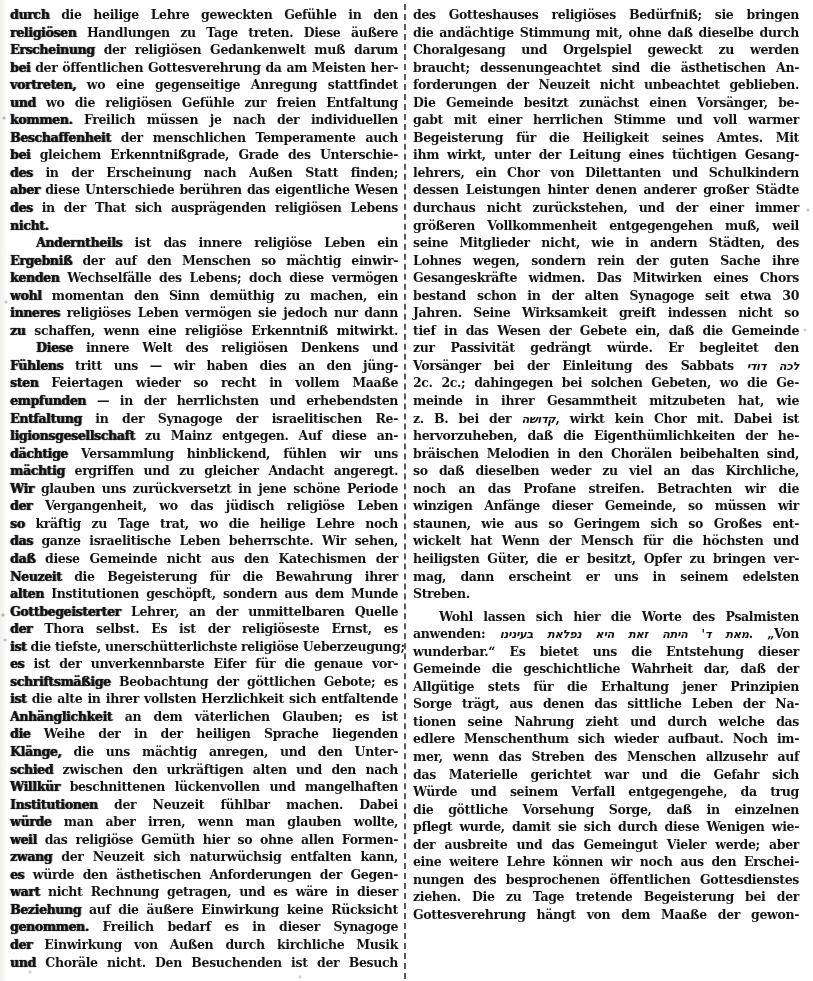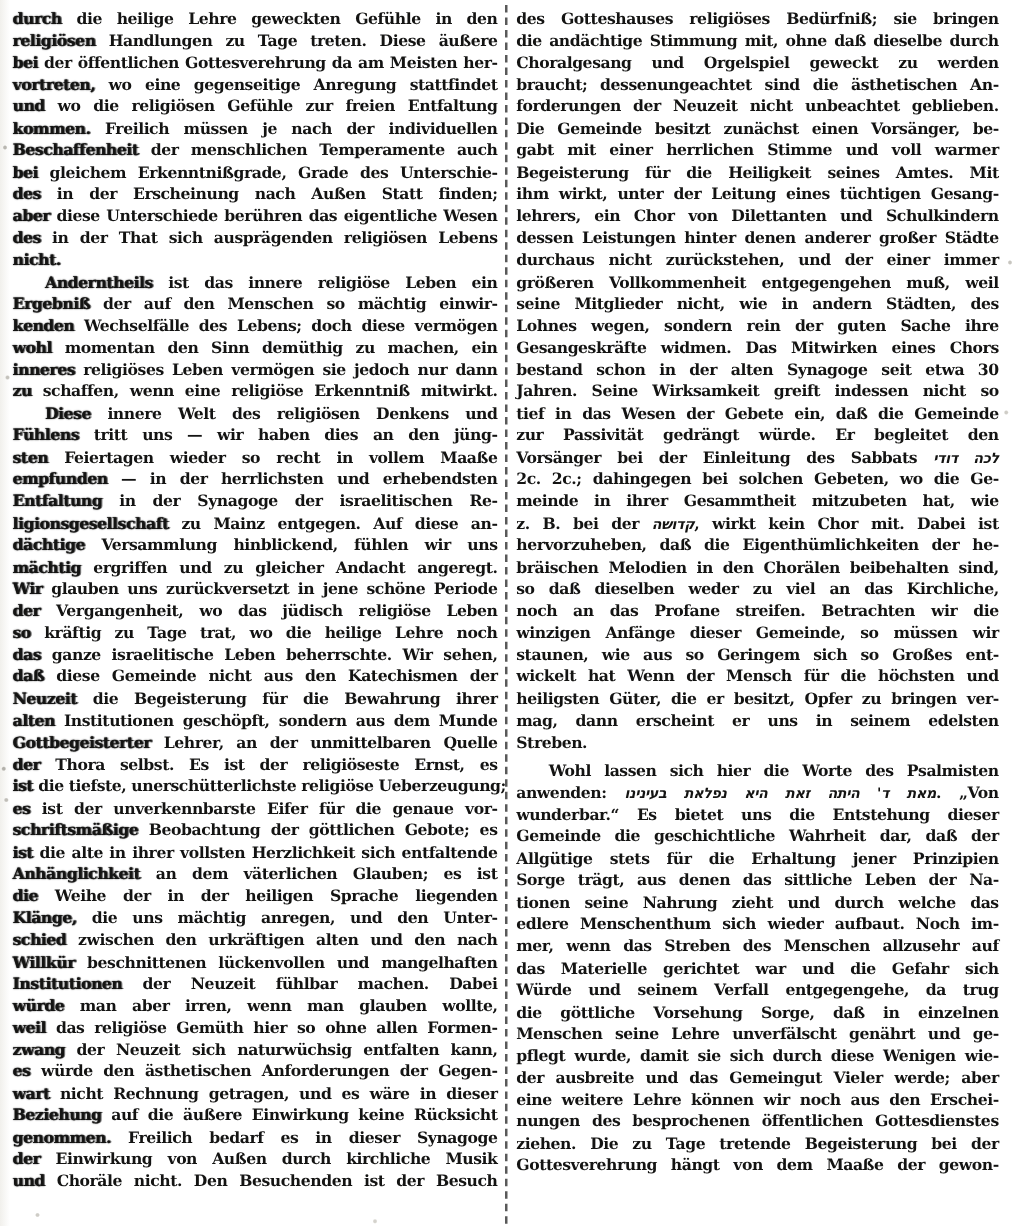--- a/index.html
+++ b/index.html
@@ -66,20 +66,21 @@
     border-left: 2px dashed rgba(25,25,25,.72);
   }
 </style>
 </head>
 <body>
 
 <div class="page">
   <div class="col col-left">
       <div class="line"><span class="smudge">durch</span> die heilige Lehre geweckten Gefühle in den</div>
       <div class="line"><span class="smudge">religiösen</span> Handlungen zu Tage treten. Diese äußere</div>
+      <div class="line"><span class="smudge">Erscheinung</span> der religiösen Gedankenwelt muß darum</div>
       <div class="line"><span class="smudge">bei</span> der öffentlichen Gottesverehrung da am Meisten her-</div>
       <div class="line"><span class="smudge">vortreten,</span> wo eine gegenseitige Anregung stattfindet</div>
       <div class="line"><span class="smudge">und</span> wo die religiösen Gefühle zur freien Entfaltung</div>
       <div class="line"><span class="smudge">kommen.</span> Freilich müssen je nach der individuellen</div>
       <div class="line"><span class="smudge">Beschaffenheit</span> der menschlichen Temperamente auch</div>
       <div class="line"><span class="smudge">bei</span> gleichem Erkenntnißgrade, Grade des Unterschie-</div>
       <div class="line"><span class="smudge">des</span> in der Erscheinung nach Außen Statt finden;</div>
       <div class="line"><span class="smudge">aber</span> diese Unterschiede berühren das eigentliche Wesen</div>
       <div class="line"><span class="smudge">des</span> in der That sich ausprägenden religiösen Lebens</div>
       <div class="line end"><span class="smudge">nicht.</span></div>
@@ -167,21 +168,20 @@
       <div class="line">wunderbar.“ Es bietet uns die Entstehung dieser</div>
       <div class="line">Gemeinde die geschichtliche Wahrheit dar, daß der</div>
       <div class="line">Allgütige stets für die Erhaltung jener Prinzipien</div>
       <div class="line">Sorge trägt, aus denen das sittliche Leben der Na-</div>
       <div class="line">tionen seine Nahrung zieht und durch welche das</div>
       <div class="line">edlere Menschenthum sich wieder aufbaut. Noch im-</div>
       <div class="line">mer, wenn das Streben des Menschen allzusehr auf</div>
       <div class="line">das Materielle gerichtet war und die Gefahr sich</div>
       <div class="line">Würde und seinem Verfall entgegengehe, da trug</div>
       <div class="line">die göttliche Vorsehung Sorge, daß in einzelnen</div>
-      <div class="line">Menschen seine Lehre unverfälscht genährt und ge-</div>
       <div class="line">pflegt wurde, damit sie sich durch diese Wenigen wie-</div>
       <div class="line">der ausbreite und das Gemeingut Vieler werde; aber</div>
       <div class="line">eine weitere Lehre können wir noch aus den Erschei-</div>
       <div class="line">nungen des besprochenen öffentlichen Gottesdienstes</div>
       <div class="line">ziehen. Die zu Tage tretende Begeisterung bei der</div>
       <div class="line">Gottesverehrung hängt von dem Maaße der gewon-</div>
     </div>
 </div>
 
 </body></html>

